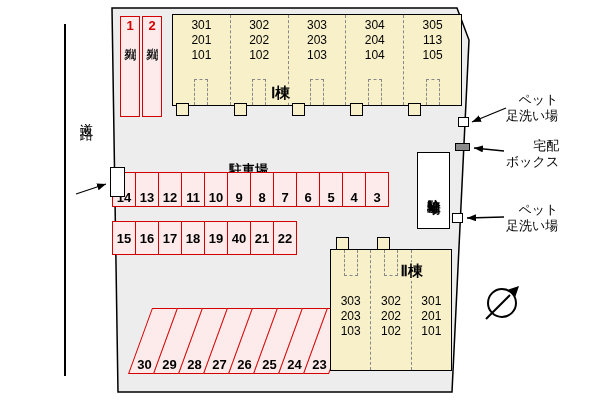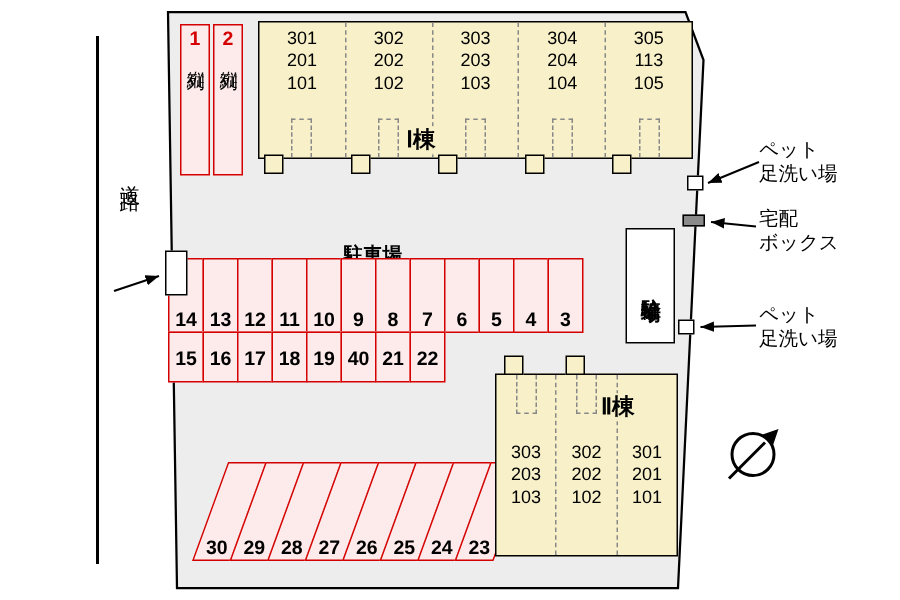--- a/index.html
+++ b/index.html
@@ -30,38 +30,38 @@
   .b2col { flex:1; position:relative; text-align:center; padding-top:44px; font-size:12px; line-height:15px; }
   .b2col + .b2col { border-left:1px dashed #888; }
 
   .tandem { position:absolute; top:16px; width:20px; height:101px; background:#fdeaea;
             border:1.5px solid #d40000; display:flex; flex-direction:column; align-items:center; z-index:2; }
   #tandem1 { left:120px; } #tandem2 { left:142px; }
   .tandem .num { font-size:13px; font-weight:bold; color:#d40000; margin-top:1px; }
   .tandem .vlabel { writing-mode:vertical-rl; text-orientation:upright; font-size:12px; margin-top:5px; letter-spacing:1px; }
 
   .prow { position:absolute; display:flex; z-index:2; }
-  #prow1 { left:112px; top:172px; height:50px; }
+  #prow1 { left:112px; top:172px; height:35px; }
   #prow2 { left:112px; top:221px; height:34px; }
   .pcell { width:24px; background:#fdeaea; border:1px solid #d40000; margin-left:-1px;
            display:flex; justify-content:center; font-size:13px; font-weight:bold; }
   .pcell:first-child { margin-left:0; }
   #prow1 .pcell { align-items:flex-end; padding-bottom:1px; }
   #prow2 .pcell { align-items:center; }
   #prow3 { left:128px; top:308px; height:66px; transform:skewX(-20deg); transform-origin:0 100%; }
   #prow3 .pcell { width:26px; align-items:flex-end; }
   #prow3 .pnum { transform:skewX(20deg); padding-bottom:1px; display:block; }
 
   #bicycle { position:absolute; left:417px; top:152px; width:33px; height:77px; background:#fff;
              border:1.5px solid #000; display:flex; align-items:center; justify-content:center; z-index:2; }
   #bicycle .vtext { font-size:13px; font-weight:bold; letter-spacing:2px; }
 
   #garbage-box { position:absolute; left:110px; top:167px; width:15px; height:30px; background:#fff;
                  border:1.5px solid #000; z-index:4; }
-  .note { position:absolute; font-size:13px; line-height:16px; z-index:5; }
+  .note { position:absolute; font-size:13px; line-height:16px; z-index:5;text-align:right; }
   #garbage-label { left:28px; top:178px; width:48px; text-align:center; }
   #pet-top-label { left:506px; top:92px; }
   #delivery-label { left:506px; top:138px; }
   #pet-mid-label { left:506px; top:202px; }
 
   .marker-box { position:absolute; background:#fff; border:1.5px solid #000; z-index:3; }
   #pet-top-marker { left:458px; top:117px; width:11px; height:10px; }
   #delivery-marker { left:455px; top:143px; width:15px; height:8px; background:#8a8a8a; }
   #pet-mid-marker { left:452px; top:213px; width:11px; height:10px; }
 

